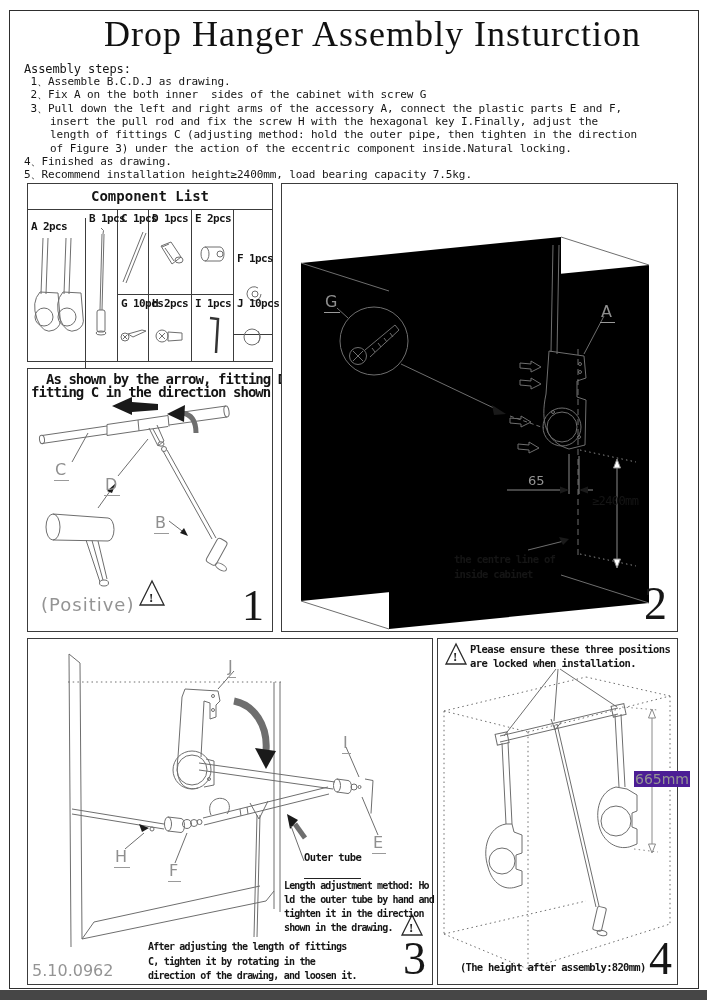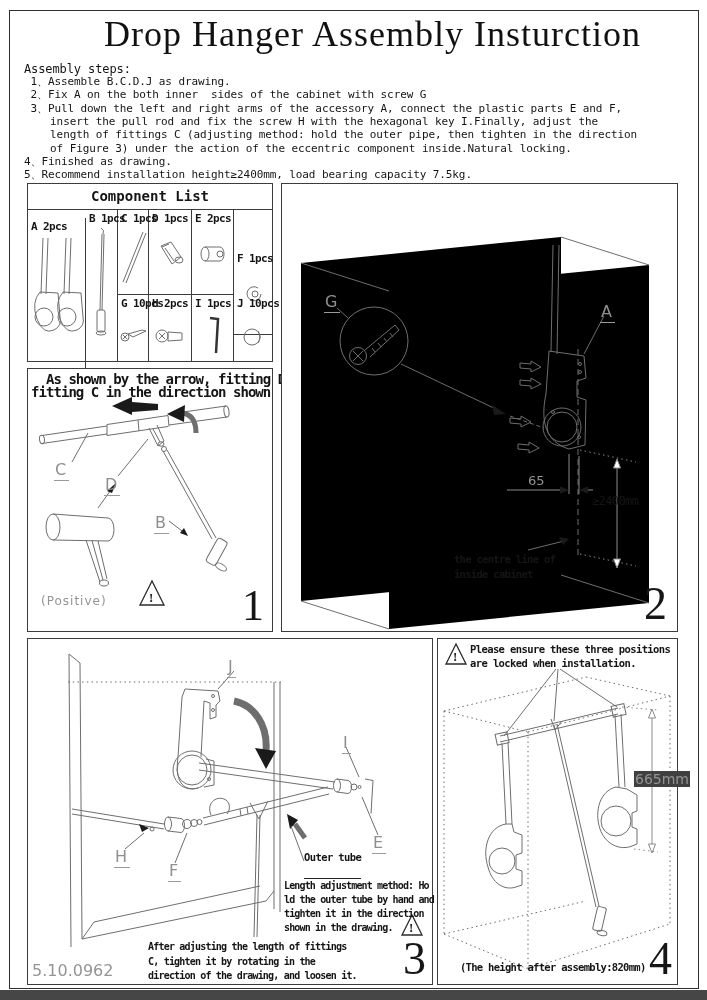--- a/index.html
+++ b/index.html
@@ -209,21 +209,21 @@
       <g>
         <polygon class="tri" points="124,212 112,236 136,236"></polygon>
         <text class="bang" x="121" y="233">!</text>
       </g>
     </svg>
     <div class="abs tx" style="left:3px;top:4px;font-size:14px;font-weight:bold;letter-spacing:-0.95px;line-height:13px;">  As shown by the arrow, fitting D is placed on
 fitting C in the direction shown</div>
     <span class="glabel" style="left:26px;top:93px;">C</span>
     <span class="glabel" style="left:76px;top:108px;">D</span>
     <span class="glabel" style="left:126px;top:146px;">B</span>
-    <span class="abs gray" style="left:13px;top:225px;font-size:12px;letter-spacing:1px;">(Positive)</span>
+    <span class="abs gray" style="left:13px;top:225px;font-size:18px;letter-spacing:1px;">(Positive)</span>
     <div class="abs tx" style="left:4px;top:238px;font-size:10px;font-weight:bold;letter-spacing:-0.9px;line-height:13px;margin-top:42px;">Note: accessories D must be installed
 face up</div>
     <div class="num" style="right:8px;top:215px;">1</div>
   </div>
 
   <div class="box" style="left:281px;top:183px;width:397px;height:449px;">
     <svg class="ln" width="395" height="447">
 
       <g>
         <polygon points="19,79 279,53 279,391 19,417"></polygon>
@@ -462,19 +462,19 @@
         <polygon points="214,214 210.5,205 217.5,205" fill="#fff" stroke="#8a8a8a"></polygon>
       </g>
 
       <g>
         <polygon class="tri" points="18,5 8,25 28,25"></polygon>
         <text class="bang" x="15" y="22">!</text>
       </g>
     </svg>
     <div class="abs tx" style="left:32px;top:4px;font-size:10.5px;font-weight:bold;letter-spacing:-0.6px;line-height:13.5px;">Please ensure these three positions
 are locked when installation.</div>
-    <span class="abs gray" style="left:196px;top:132px;font-size:14px;background:#404040;padding:0 1px;">665mm</span>
+    <span class="abs gray" style="left:196px;top:132px;font-size:14px;background:#4c1d95;padding:0 1px;">665mm</span>
     <div class="abs tx" style="left:22px;top:322px;font-size:10.5px;font-weight:bold;letter-spacing:-0.7px;">(The height after assembly:820mm)</div>
     <div class="num" style="right:5px;bottom:2px;font-size:46px;">4</div>
   </div>
 
   <div class="bottombar"></div>
 </div>
 
 </body></html>

